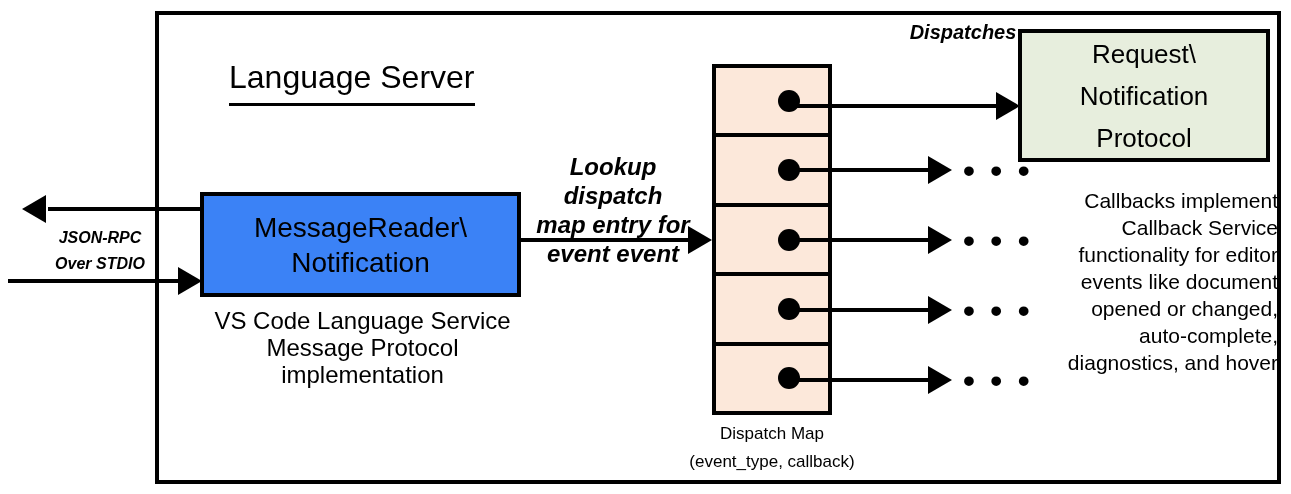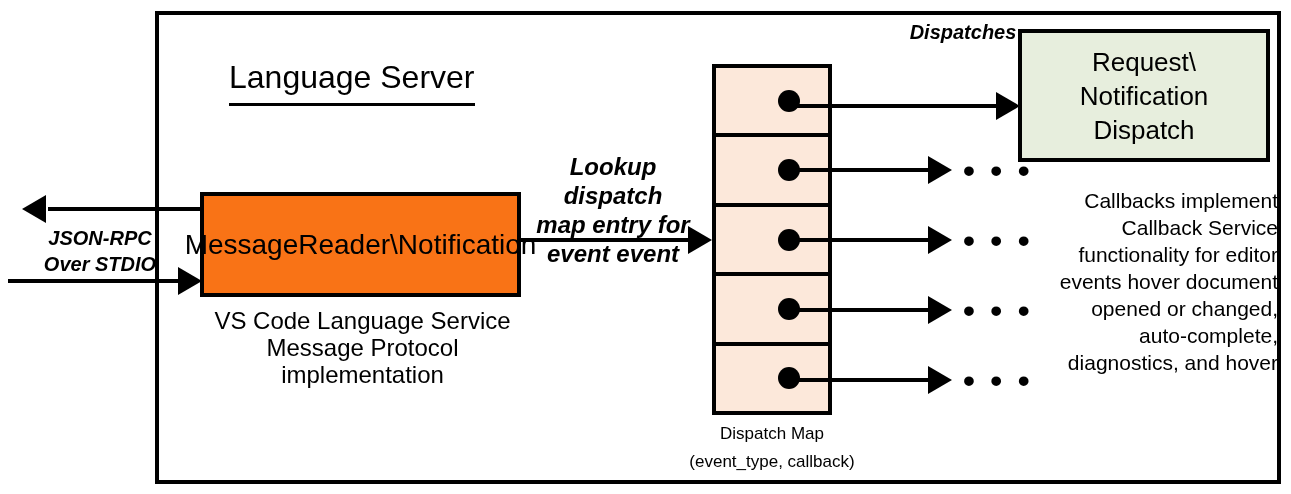--- a/index.html
+++ b/index.html
@@ -42,25 +42,25 @@
     border-bottom: 3px solid #000;
     padding-bottom: 1px;
   }
 
   
   #message-rw-box {
     left: 200px;
     top: 192px;
     width: 321px;
     height: 105px;
-    background: #f97316;
+    background: #3b82f6;
     border: 4px solid #000000;
     box-sizing: border-box;
     display: flex;
-    flex-direction: row;
+    flex-direction: column;
     align-items: center;
     justify-content: center;
   }
   #message-rw-box .line {
     font-size: 28px;
     line-height: 35px;
     white-space: nowrap;
   }
   #message-rw-caption {
     left: 190px;
@@ -70,21 +70,21 @@
     font-size: 24px;
     line-height: 27px;
   }
 
   
   #jsonrpc-label {
     left: 30px;
     top: 225px;
     width: 140px;
     text-align: center;
-    font-size: 20px;
+    font-size: 16px;
     line-height: 26px;
     font-style: italic;
     font-weight: 600;
   }
 
   
   #lookup-label {
     left: 518px;
     top: 152px;
     width: 190px;
@@ -151,20 +151,21 @@
     top: 29px;
     width: 252px;
     height: 133px;
     background: #e7eedd;
     border: 4px solid #000;
     box-sizing: border-box;
     display: flex;
     flex-direction: column;
     align-items: center;
     justify-content: center;
+    gap: 8px;
   }
   #callback-box .line {
     font-size: 26px;
     line-height: 34px;
     white-space: nowrap;
   }
   #callback-caption {
     left: 1010px;
     top: 187px;
     width: 268px;
@@ -275,25 +276,25 @@
   <div class="abs arrow-right" style="left:928px; top:296px;"></div>
   <div class="abs ellipsis" style="left:963px; top:300px;">• • •</div>
 
   <div class="abs h-line" style="left:784px; top:378px; width:150px;"></div>
   <div class="abs arrow-right" style="left:928px; top:366px;"></div>
   <div class="abs ellipsis" style="left:963px; top:370px;">• • •</div>
 
   <div class="abs" id="callback-box">
     <div class="line">Request\</div>
     <div class="line">Notification</div>
-    <div class="line">Dispatch</div>
+    <div class="line">Protocol</div>
   </div>
   <div class="abs" id="callback-caption">
     <div>Callbacks implement</div>
     <div>Callback Service</div>
     <div>functionality for editor</div>
-    <div>events hover document</div>
+    <div>events like document</div>
     <div>opened or changed,</div>
     <div>auto-complete,</div>
     <div>diagnostics, and hover</div>
   </div>
 
 </div>
 
 </body></html>

